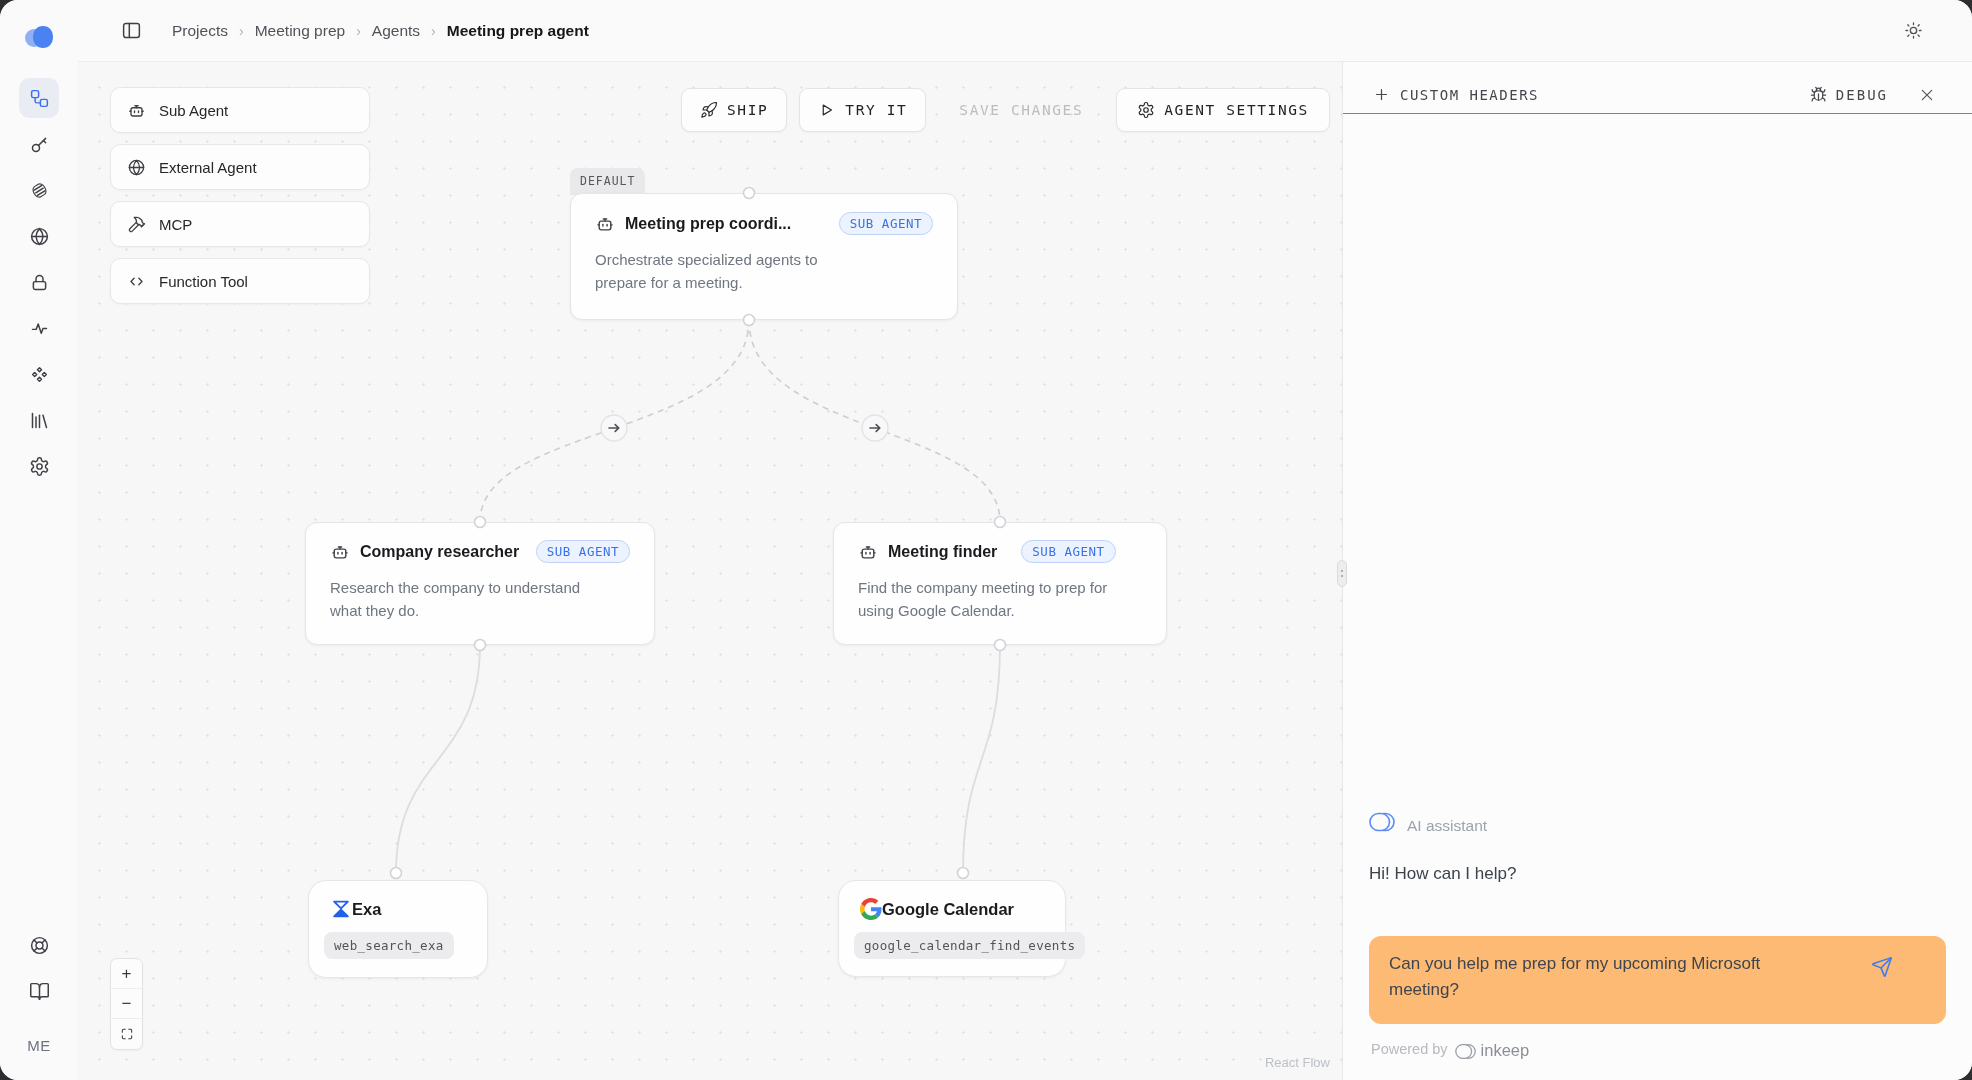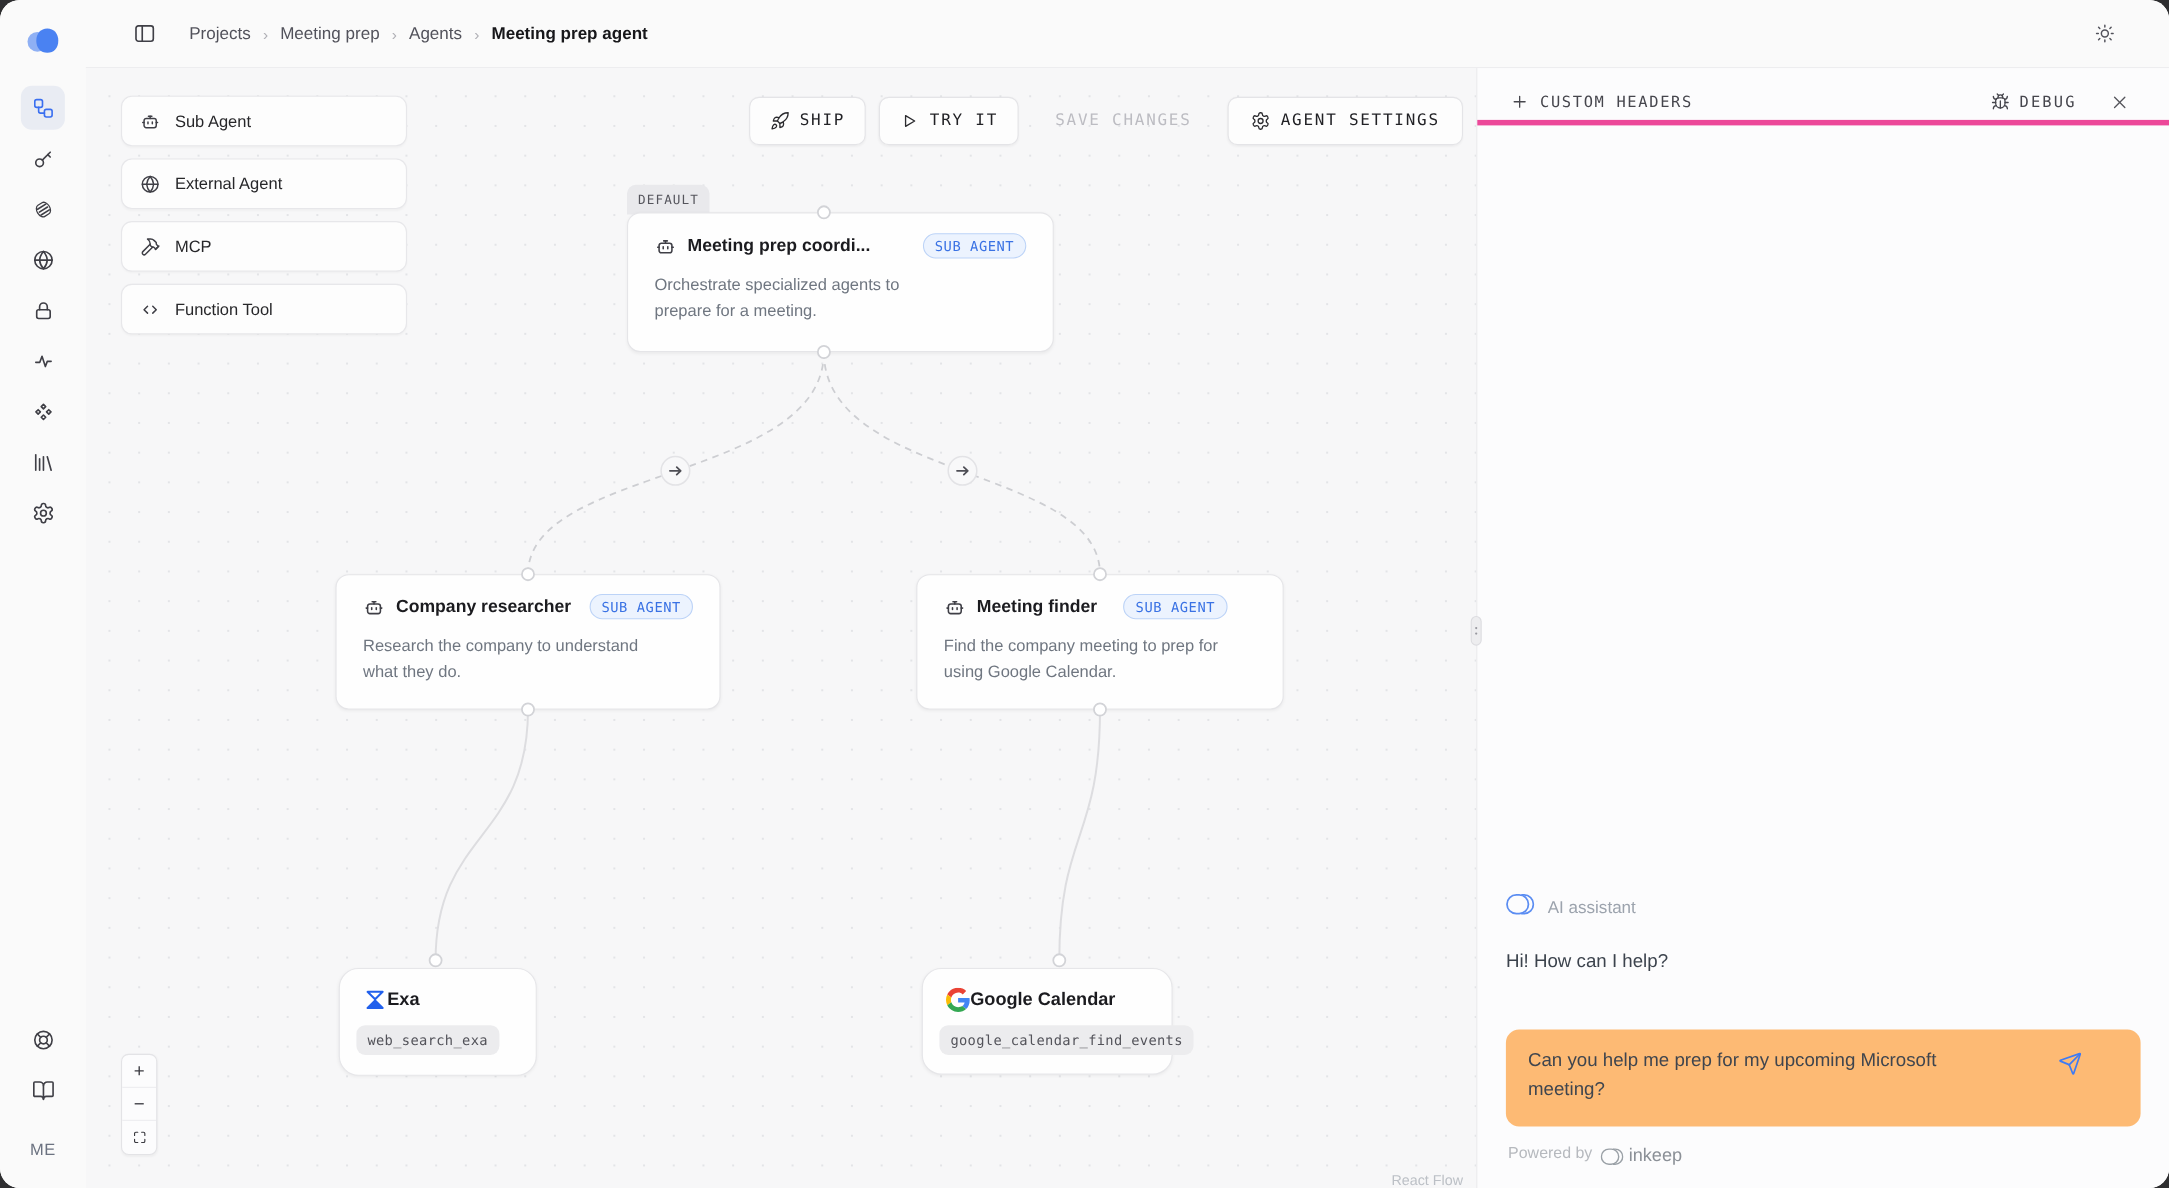--- a/index.html
+++ b/index.html
@@ -127,38 +127,38 @@
   
   .zoom-controls {
     position:absolute; left:32px; bottom:30px; width:33px; z-index:6;
     background:#fcfcfd; border:1px solid #e3e3e6; border-radius:7px; overflow:hidden;
     display:flex; flex-direction:column; box-shadow:0 1px 2px rgba(0,0,0,.04);
   }
   .zbtn { height:30px; display:grid; place-items:center; font-size:17px; color:#3a3a40; cursor:pointer; background:transparent; border:none; border-bottom:1px solid #ededf0; font-family:"Liberation Sans", sans-serif;}
   .zbtn:last-child { border-bottom:none; }
   .zbtn svg { width:14px; height:14px; stroke:#3a3a40; fill:none; stroke-width:1.8; stroke-linecap:round;}
 
-  .rf-attribution { position:absolute; right:12px; bottom:0; font-size:13px; color:#bcc0c6; z-index:6; cursor:pointer;}
+  .rf-attribution { position:absolute; right:12px; bottom:10px; font-size:13px; color:#bcc0c6; z-index:6; cursor:pointer;}
 
   
   .divider-handle {
     position:absolute; left:1259px; top:498px; width:10px; height:27px; z-index:9;
     background:#ededef; border:1px solid #dcdce0; border-radius:5px; cursor:col-resize;
     display:flex; flex-direction:column; align-items:center; justify-content:center; gap:3px;
   }
   .divider-handle i { width:2px; height:2px; border-radius:50%; background:#97979e; }
 
   
   .right-panel {
     width:630px; flex:0 0 630px; background:#fcfcfd; border-left:1px solid #e7e7ea;
     display:flex; flex-direction:column;
   }
   .rp-header {
     flex:0 0 52px; display:flex; align-items:center; padding:14px 34px 0 30px;
-    border-bottom:5px solid #ec4899;
+    border-bottom:1px solid #ec4899;
     font-family:"DejaVu Sans Mono", monospace; color:#46464d;
   }
   .rp-add-headers { display:flex; align-items:center; gap:10px; cursor:pointer; font-size:14px; letter-spacing:1.5px; }
   .rp-add-headers svg, .rp-debug svg { width:17px; height:17px; stroke:#46464d; fill:none; stroke-width:1.7; stroke-linecap:round; stroke-linejoin:round;}
   .rp-debug { margin-left:auto; display:flex; align-items:center; gap:9px; cursor:pointer; font-size:14px; letter-spacing:2px; }
   .rp-close { margin-left:28px; width:22px; height:22px; display:grid; place-items:center; cursor:pointer; }
   .rp-close svg { width:16px; height:16px; stroke:#55555c; stroke-width:1.8; stroke-linecap:round; }
 
   .rp-body { flex:1; display:flex; flex-direction:column; padding:0 26px 8px 26px; min-height:0; }
   .chat-log { margin-top:auto; }

